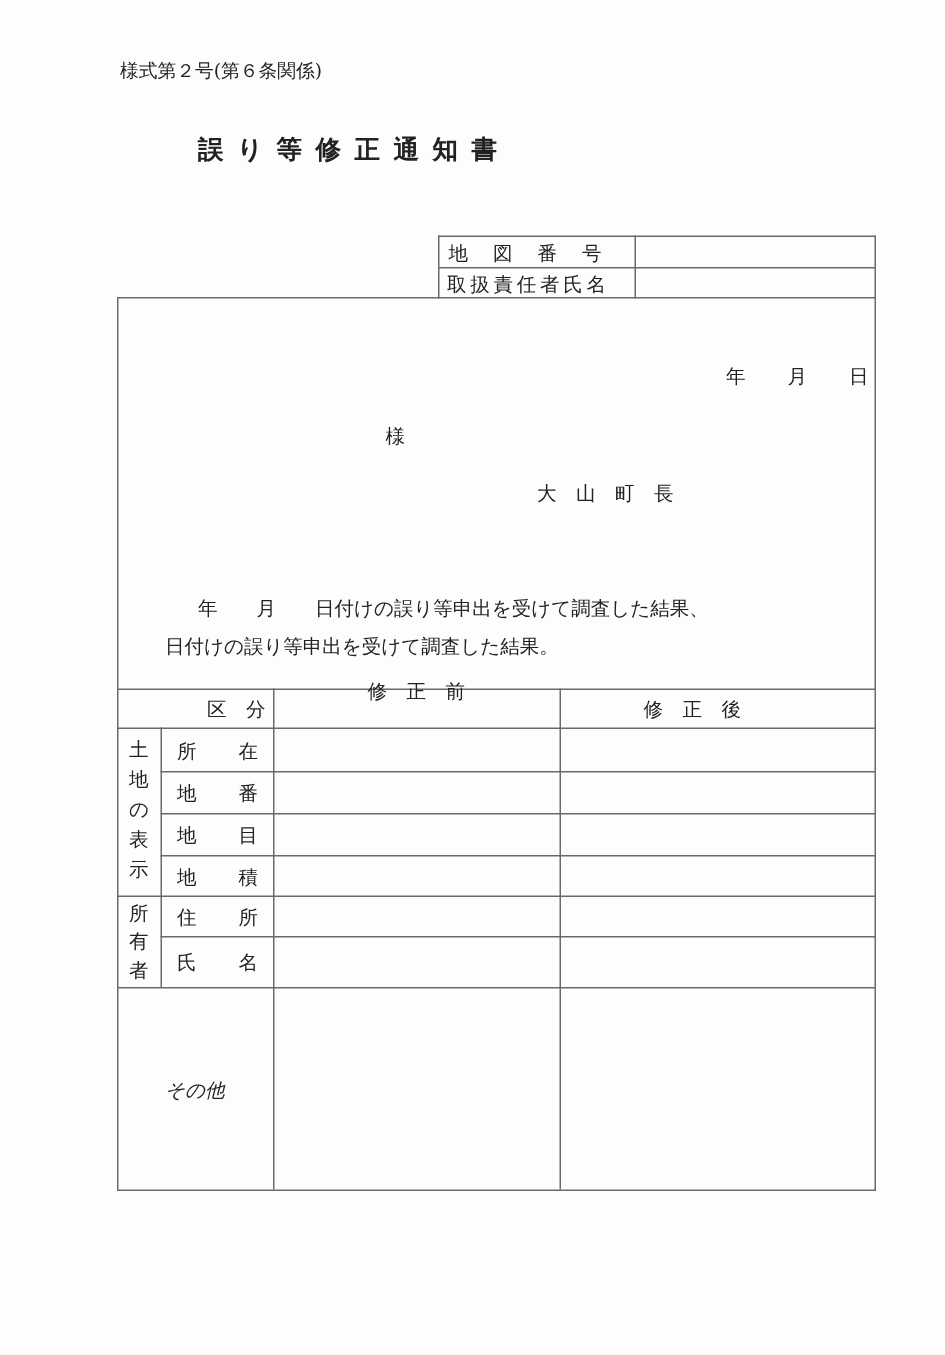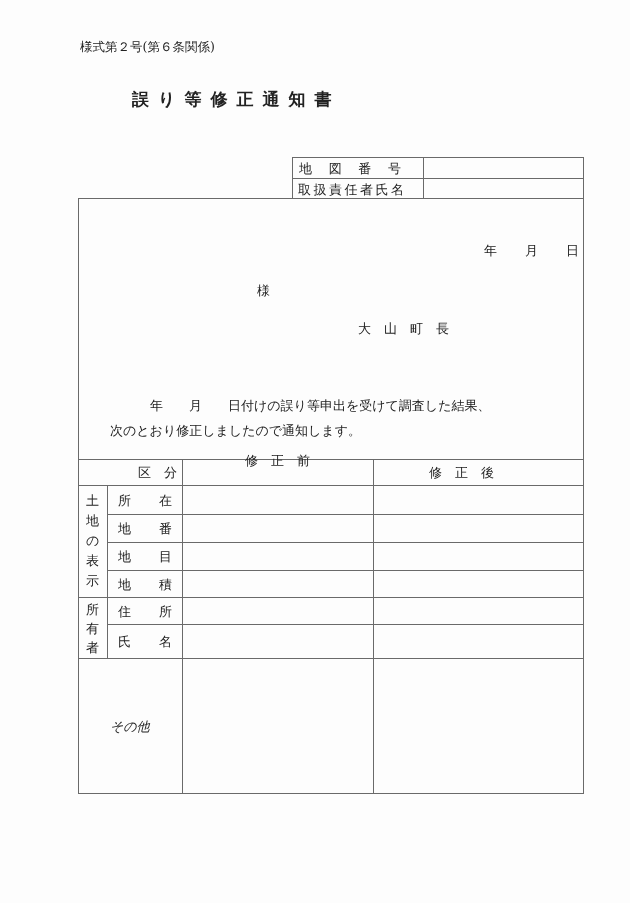--- a/index.html
+++ b/index.html
@@ -39,22 +39,22 @@
   <div class="line" style="left:78px;top:198px;width:1px;height:596px"></div>
   <div class="line" style="left:583px;top:157px;width:1px;height:637px"></div>
   <div class="line" style="left:78px;top:793px;width:506px;height:1px"></div>
 </div>
 
 <div class="txt" style="left:484px;top:242px;">年</div>
 <div class="txt" style="left:525px;top:242px;">月</div>
 <div class="txt" style="left:566px;top:242px;">日</div>
 <div class="txt" style="left:257px;top:282px;">様</div>
 <div class="txt" style="left:358px;top:320px;">大　山　町　長</div>
-<div class="txt" style="left:150px;top:397px;">年　　月　　日付けの誤り等申出を受けて調査した結果、</div>
-<div class="txt" style="left:110px;top:422px;">次のとおり修正しましたので通知します。</div>
+<div class="txt" style="left:132px;top:397px;">年　　月　　日付けの誤り等申出を受けて調査した結果、</div>
+<div class="txt" style="left:110px;top:422px;">日付けの誤り等申出を受けて調査した結果。</div>
 
 <div>
   <div class="line" style="left:78px;top:459px;width:506px;height:1px"></div>
   <div class="line" style="left:78px;top:485px;width:506px;height:1px"></div>
   <div class="line" style="left:107px;top:514px;width:477px;height:1px"></div>
   <div class="line" style="left:107px;top:542px;width:477px;height:1px"></div>
   <div class="line" style="left:107px;top:570px;width:477px;height:1px"></div>
   <div class="line" style="left:78px;top:597px;width:506px;height:1px"></div>
   <div class="line" style="left:107px;top:624px;width:477px;height:1px"></div>
   <div class="line" style="left:78px;top:658px;width:506px;height:1px"></div>

